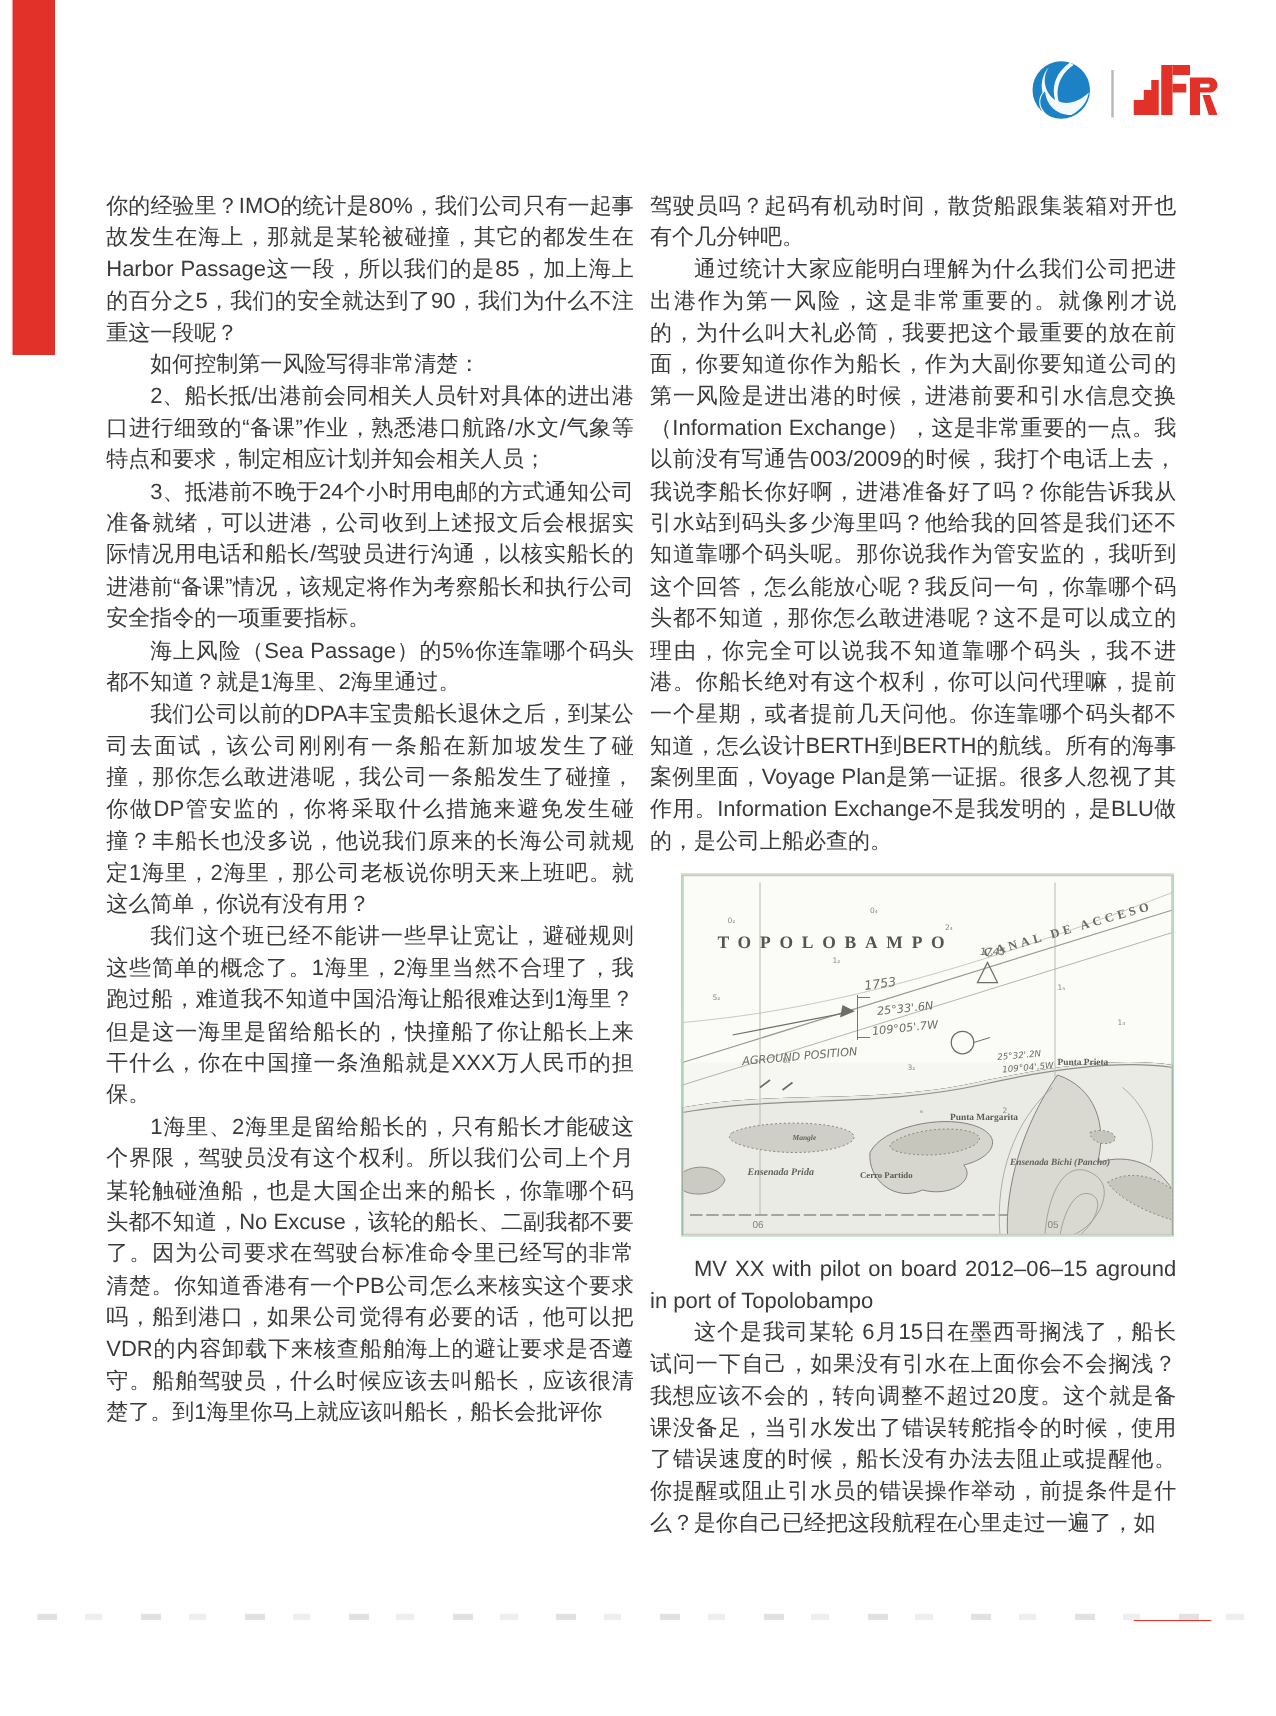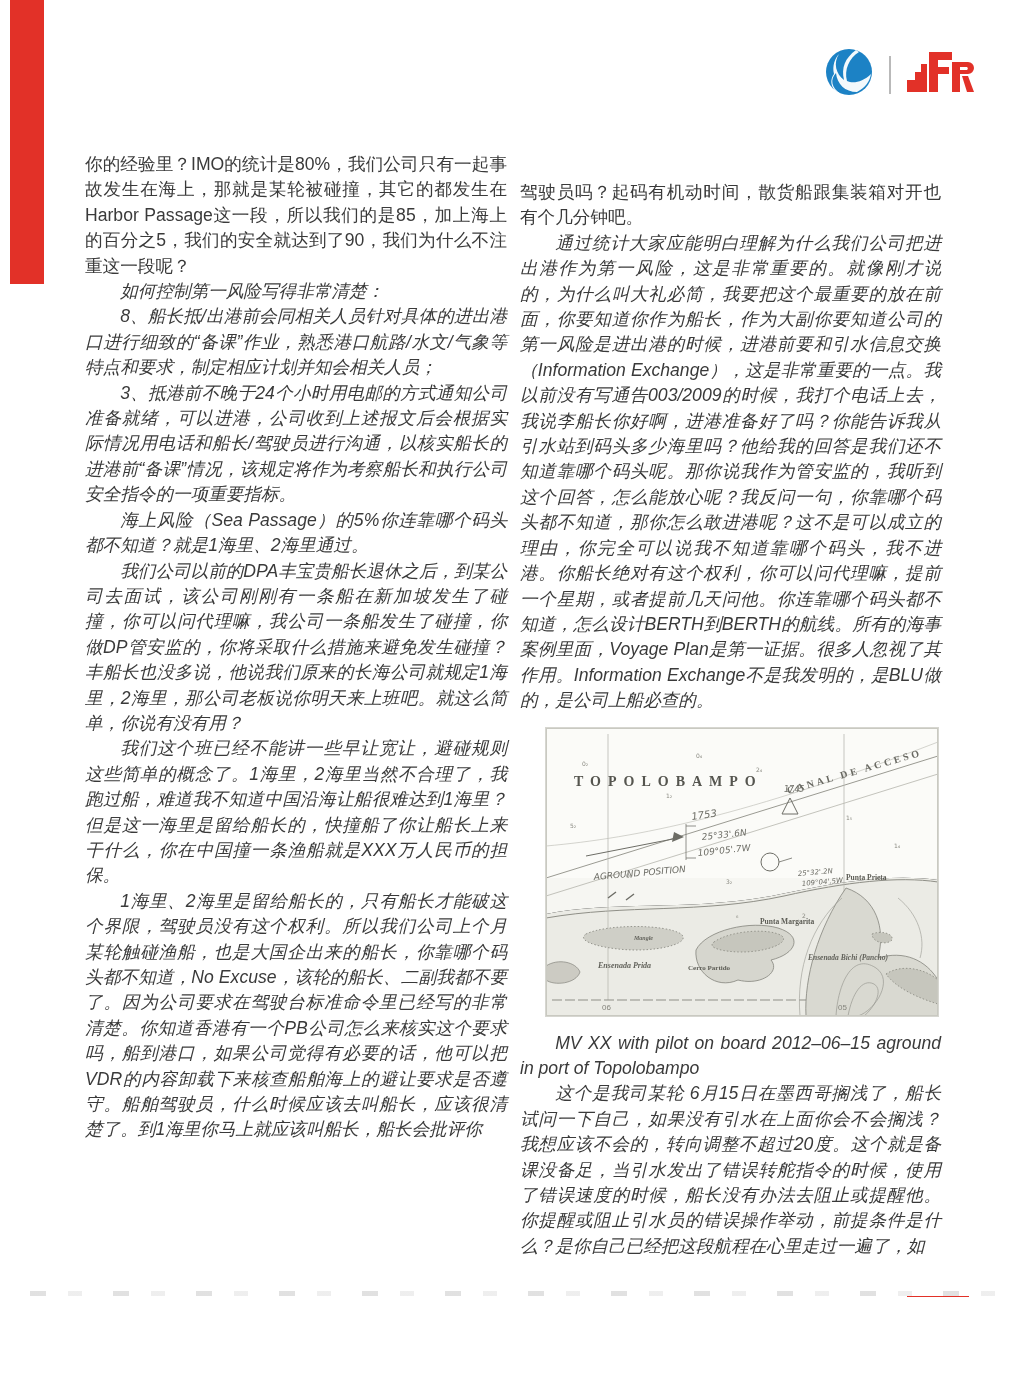--- a/index.html
+++ b/index.html
@@ -22,23 +22,23 @@
     display:flex;align-items:center;gap:14px;height:50px;
   }
   .logo-divider{width:2px;height:38px;background:#b9b9b9;}
   
   .col{
     position:absolute;top:152px;width:422px;
     font-size:17.6px;line-height:25.4px;
     text-align:justify;
   }
   .col-left{left:85px;}
-  .col-right{left:520px;width:421px;margin-top:28px;}
+  .col-right{left:520px;width:421px;}
   .col p{margin:0;}
-  .col p.indent{text-indent:2em;font-style:italic;}
+  .col p.indent{text-indent:2em;}
   
   .figure{
     margin:13px 0 14px 25px;
     width:392px;height:288px;
     border:1px solid #d6d6d0;
     background:#22c55e;
   }
   .figure svg{display:block;}
   .caption{margin-top:4px;}
   
@@ -98,24 +98,24 @@
           <path d="M55,12 h8 a6,6 0 0 1 0,12 h-8 z M55,17 v3 h7 a1.8,1.8 0 0 0 0,-3 z" fill-rule="evenodd"></path>
           <polygon points="57,26 63,26 69,42 62,42"></polygon>
         </g>
       </svg>
     </span>
   </div>
 
   <div class="col col-left">
     <p>你的经验里？IMO的统计是80%，我们公司只有一起事故发生在海上，那就是某轮被碰撞，其它的都发生在Harbor Passage这一段，所以我们的是85，加上海上的百分之5，我们的安全就达到了90，我们为什么不注重这一段呢？</p>
     <p class="indent">如何控制第一风险写得非常清楚：</p>
-    <p class="indent">8、船长抵/出港前会同相关人员针对具体的进出港口进行细致的“备课”作业，熟悉港口航路/水文/气象等特点和要求，制定相应计划并知会相关人员；</p>
+    <p class="indent">2、船长抵/出港前会同相关人员针对具体的进出港口进行细致的“备课”作业，熟悉港口航路/水文/气象等特点和要求，制定相应计划并知会相关人员；</p>
     <p class="indent">3、抵港前不晚于24个小时用电邮的方式通知公司准备就绪，可以进港，公司收到上述报文后会根据实际情况用电话和船长/驾驶员进行沟通，以核实船长的进港前“备课”情况，该规定将作为考察船长和执行公司安全指令的一项重要指标。</p>
     <p class="indent">海上风险（Sea Passage）的5%你连靠哪个码头都不知道？就是1海里、2海里通过。</p>
-    <p class="indent">我们公司以前的DPA丰宝贵船长退休之后，到某公司去面试，该公司刚刚有一条船在新加坡发生了碰撞，你可以问代理嘛，我公司一条船发生了碰撞，你做DP管安监的，你将采取什么措施来避免发生碰撞？丰船长也没多说，他说我们原来的长海公司就规定1海里，2海里，那公司老板说你明天来上班吧。就这么简单，你说有没有用？</p>
+    <p class="indent">我们公司以前的DPA丰宝贵船长退休之后，到某公司去面试，该公司刚刚有一条船在新加坡发生了碰撞，那你怎么敢进港呢，我公司一条船发生了碰撞，你做DP管安监的，你将采取什么措施来避免发生碰撞？丰船长也没多说，他说我们原来的长海公司就规定1海里，2海里，那公司老板说你明天来上班吧。就这么简单，你说有没有用？</p>
     <p class="indent">我们这个班已经不能讲一些早让宽让，避碰规则这些简单的概念了。1海里，2海里当然不合理了，我跑过船，难道我不知道中国沿海让船很难达到1海里？但是这一海里是留给船长的，快撞船了你让船长上来干什么，你在中国撞一条渔船就是XXX万人民币的担保。</p>
     <p class="indent">1海里、2海里是留给船长的，只有船长才能破这个界限，驾驶员没有这个权利。所以我们公司上个月某轮触碰渔船，也是大国企出来的船长，你靠哪个码头都不知道，No Excuse，该轮的船长、二副我都不要了。因为公司要求在驾驶台标准命令里已经写的非常清楚。你知道香港有一个PB公司怎么来核实这个要求吗，船到港口，如果公司觉得有必要的话，他可以把VDR的内容卸载下来核查船舶海上的避让要求是否遵守。船舶驾驶员，什么时候应该去叫船长，应该很清楚了。到1海里你马上就应该叫船长，船长会批评你</p>
   </div>
 
   <div class="col col-right">
     <p>驾驶员吗？起码有机动时间，散货船跟集装箱对开也有个几分钟吧。</p>
     <p class="indent">通过统计大家应能明白理解为什么我们公司把进出港作为第一风险，这是非常重要的。就像刚才说的，为什么叫大礼必简，我要把这个最重要的放在前面，你要知道你作为船长，作为大副你要知道公司的第一风险是进出港的时候，进港前要和引水信息交换（Information Exchange），这是非常重要的一点。我以前没有写通告003/2009的时候，我打个电话上去，我说李船长你好啊，进港准备好了吗？你能告诉我从引水站到码头多少海里吗？他给我的回答是我们还不知道靠哪个码头呢。那你说我作为管安监的，我听到这个回答，怎么能放心呢？我反问一句，你靠哪个码头都不知道，那你怎么敢进港呢？这不是可以成立的理由，你完全可以说我不知道靠哪个码头，我不进港。你船长绝对有这个权利，你可以问代理嘛，提前一个星期，或者提前几天问他。你连靠哪个码头都不知道，怎么设计BERTH到BERTH的航线。所有的海事案例里面，Voyage Plan是第一证据。很多人忽视了其作用。Information Exchange不是我发明的，是BLU做的，是公司上船必查的。</p>
 
     <div class="figure">
       <svg width="392" height="288" viewBox="0 0 392 288">

